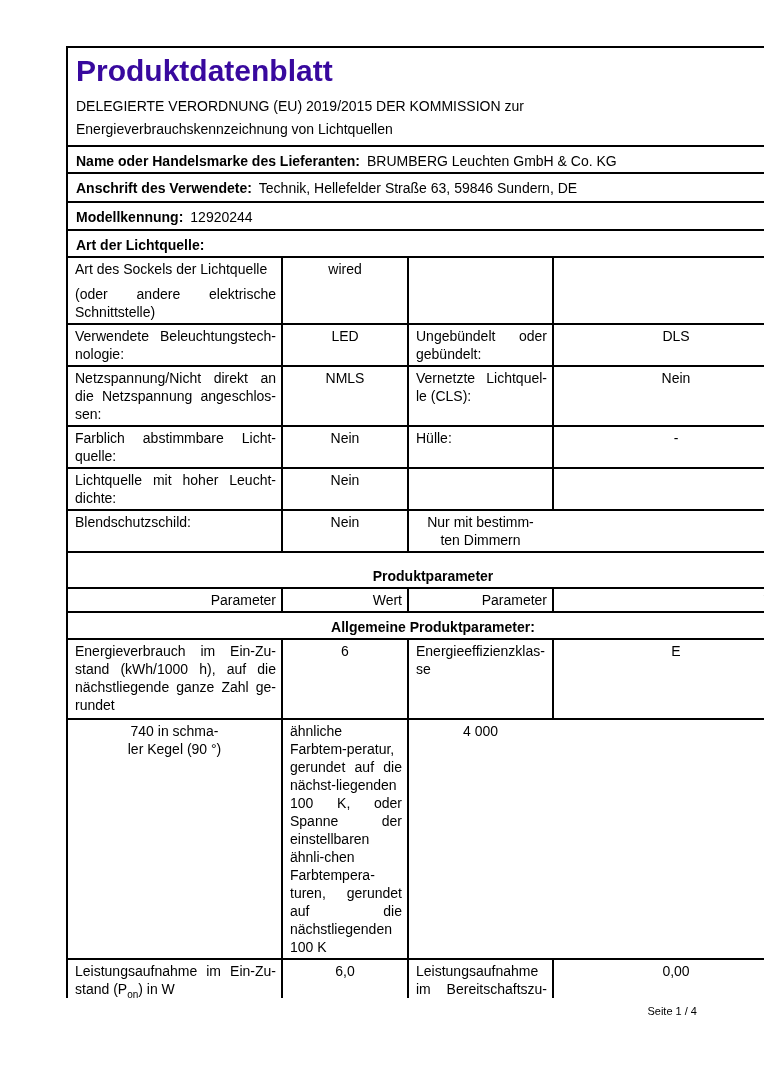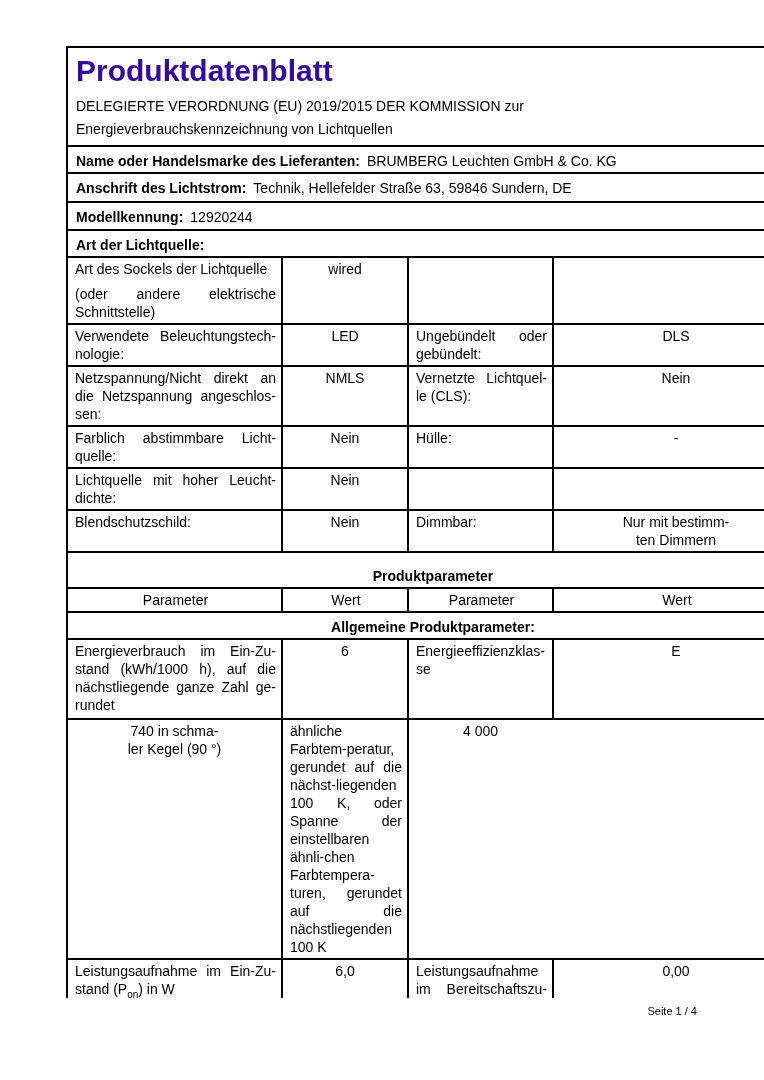--- a/index.html
+++ b/index.html
@@ -52,21 +52,21 @@
   
   .grow {
     display: grid;
     grid-template-columns: 213px 126px 145px 1fr;
     align-items: stretch;
   }
   .grow > div { box-sizing: border-box; }
   .grow > div + div { border-left: 2px solid #000; }
   .pcell { text-align: justify; padding: 2px 5px 2px 7px; }
   .vcell { text-align: center;  padding: 2px 4px; }
-  .hcell { text-align: center;    padding: 2px 5px 2px 7px; min-height: 22px; }
+  .hcell { text-align: right;    padding: 2px 5px 2px 7px; min-height: 22px; }
   .para2 { margin-top: 7px; }
   .stretch-last { text-align-last: justify; }
 
   .lr1 { min-height: 40px; } .lr2 { min-height: 65px; } .lr3 { min-height: 58px; }
   .lr4 { min-height: 41px; } .lr5 { min-height: 41px; } .lr6 { min-height: 37px; }
   .pr1 { min-height: 80px; } .pr2 { min-height: 187px; } .pr3 { min-height: 96px; }
   .pr4 { min-height: 42px; }
 
   sub { font-size: 10px; line-height: 0; }
 
@@ -88,21 +88,21 @@
       <div class="subtitle">
         <div>DELEGIERTE VERORDNUNG (EU) 2019/2015 DER KOMMISSION zur</div>
         <div>Energieverbrauchskennzeichnung von Lichtquellen</div>
       </div>
     </div>
 
     <div class="full kv h27">
       <span class="b">Name oder Handelsmarke des Lieferanten:</span><span class="val">BRUMBERG Leuchten GmbH &amp; Co. KG</span>
     </div>
     <div class="full kv h29">
-      <span class="b">Anschrift des Lichtstrom:</span><span class="val">Technik, Hellefelder Straße 63, 59846 Sundern, DE</span>
+      <span class="b">Anschrift des Verwendete:</span><span class="val">Technik, Hellefelder Straße 63, 59846 Sundern, DE</span>
     </div>
     <div class="full kv h28">
       <span class="b">Modellkennung:</span><span class="val">12920244</span>
     </div>
 
     <div class="full r-art">
       <span class="b">Art der Lichtquelle:</span>
     </div>
 
     <div class="grow lr2">
@@ -134,21 +134,20 @@
     </div>
     <div class="grow lr5">
       <div class="pcell">Lichtquelle mit hoher Leucht-dichte:</div>
       <div class="vcell">Nein</div>
       <div class="pcell"></div>
       <div class="vcell"></div>
     </div>
     <div class="grow lr6">
       <div class="pcell">Blendschutzschild:</div>
       <div class="vcell">Nein</div>
-      <div class="pcell">Dimmbar:</div>
       <div class="vcell">Nur mit bestimm-<br>ten Dimmern</div>
     </div>
 
     <div class="full r-center r-pp">Produktparameter</div>
 
     <div class="grow">
       <div class="hcell">Parameter</div>
       <div class="hcell">Wert</div>
       <div class="hcell">Parameter</div>
       <div class="hcell">Wert</div>

